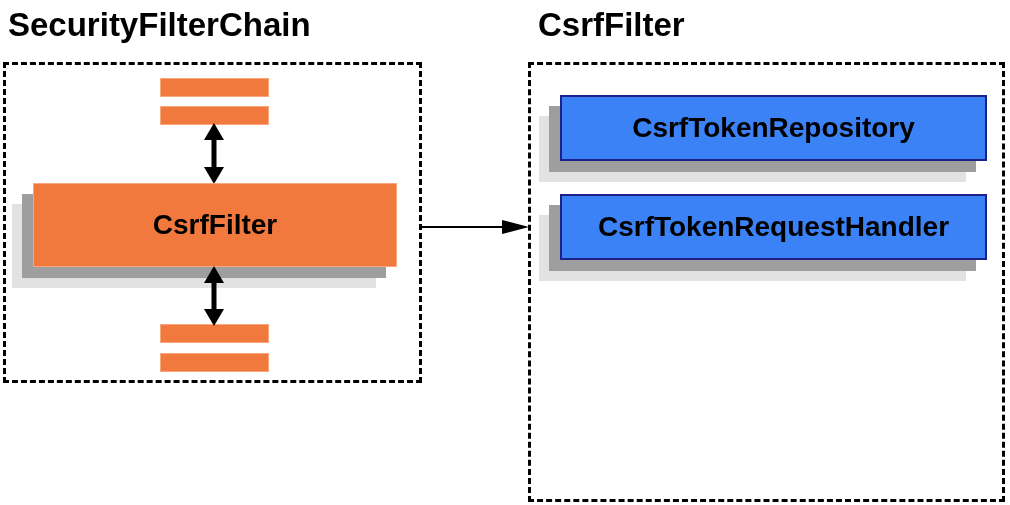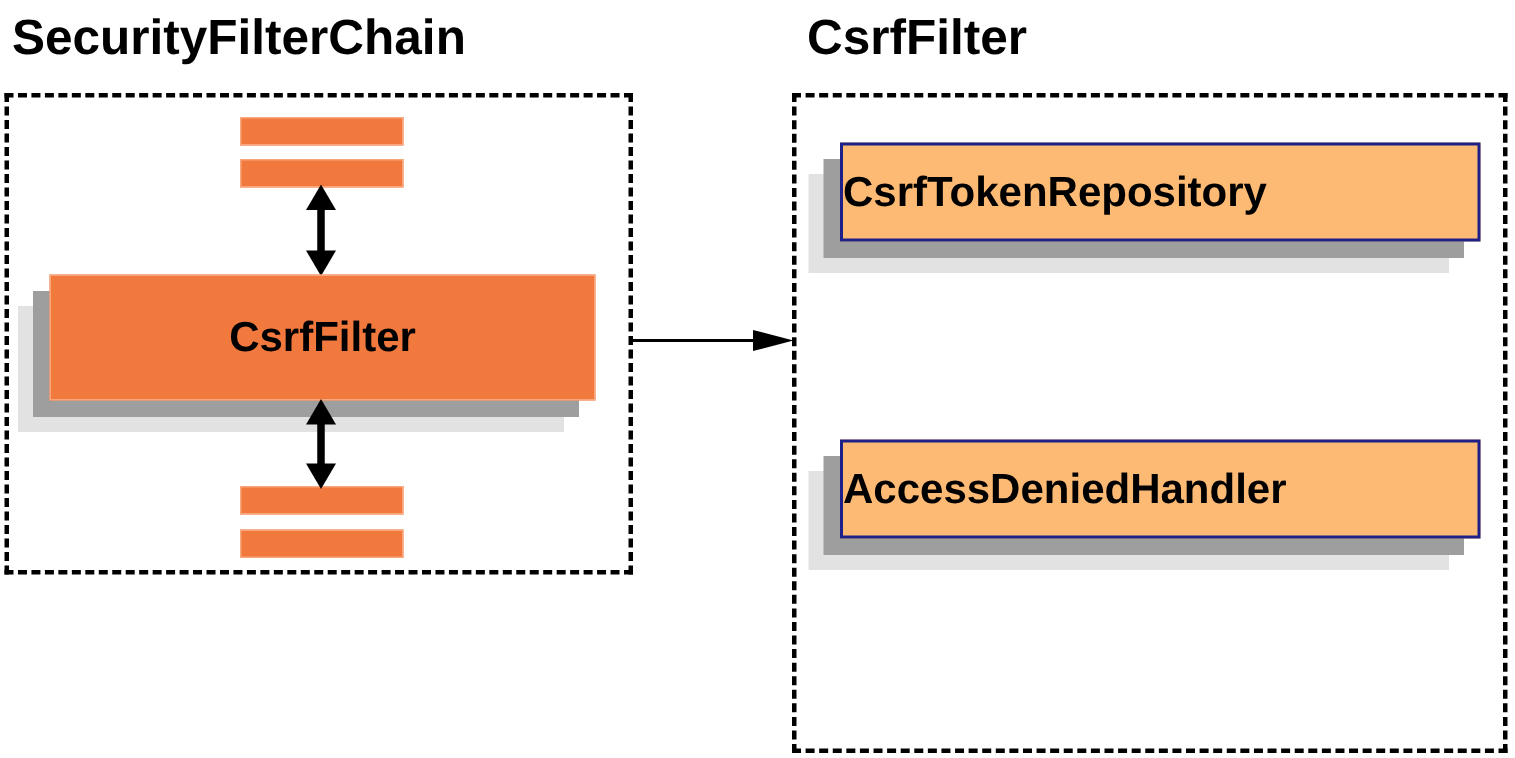--- a/index.html
+++ b/index.html
@@ -67,26 +67,27 @@
     font-size: 28px;
     font-weight: bold;
     color: #000000;
   }
 
   .component-box {
     position: absolute;
     left: 560px;
     width: 427px;
     height: 66px;
-    background: #fdba74;
+    background: #3b82f6;
     border: 2px solid #1D2088;
     box-sizing: border-box;
     box-shadow: -11px 11px 0 0 #9E9E9E, -21px 21px 0 0 #E2E2E2;
     display: flex;
     align-items: center;
+    justify-content: center;
   }
   .comp-1 { top: 95px; }
   .comp-2 { top: 194px; }
   .comp-3 { top: 293px; }
   .comp-4 { top: 392px; }
   .component-box .label {
     font-size: 28px;
     font-weight: bold;
     color: #000000;
   }
@@ -132,19 +133,19 @@
     <rect x="0" y="7" width="84" height="2" fill="#000000"></rect>
     <polygon points="108,8 81,1 81,15" fill="#000000"></polygon>
   </svg>
 
   <div class="dashed-container container-right"></div>
 
   <div class="component-box comp-1">
     <span class="label">CsrfTokenRepository</span>
   </div>
 
+  <div class="component-box comp-2">
+    <span class="label">CsrfTokenRequestHandler</span>
+  </div>
 
-  <div class="component-box comp-3">
-    <span class="label">AccessDeniedHandler</span>
-  </div>
 
 
 </div>
 
 </body></html>

